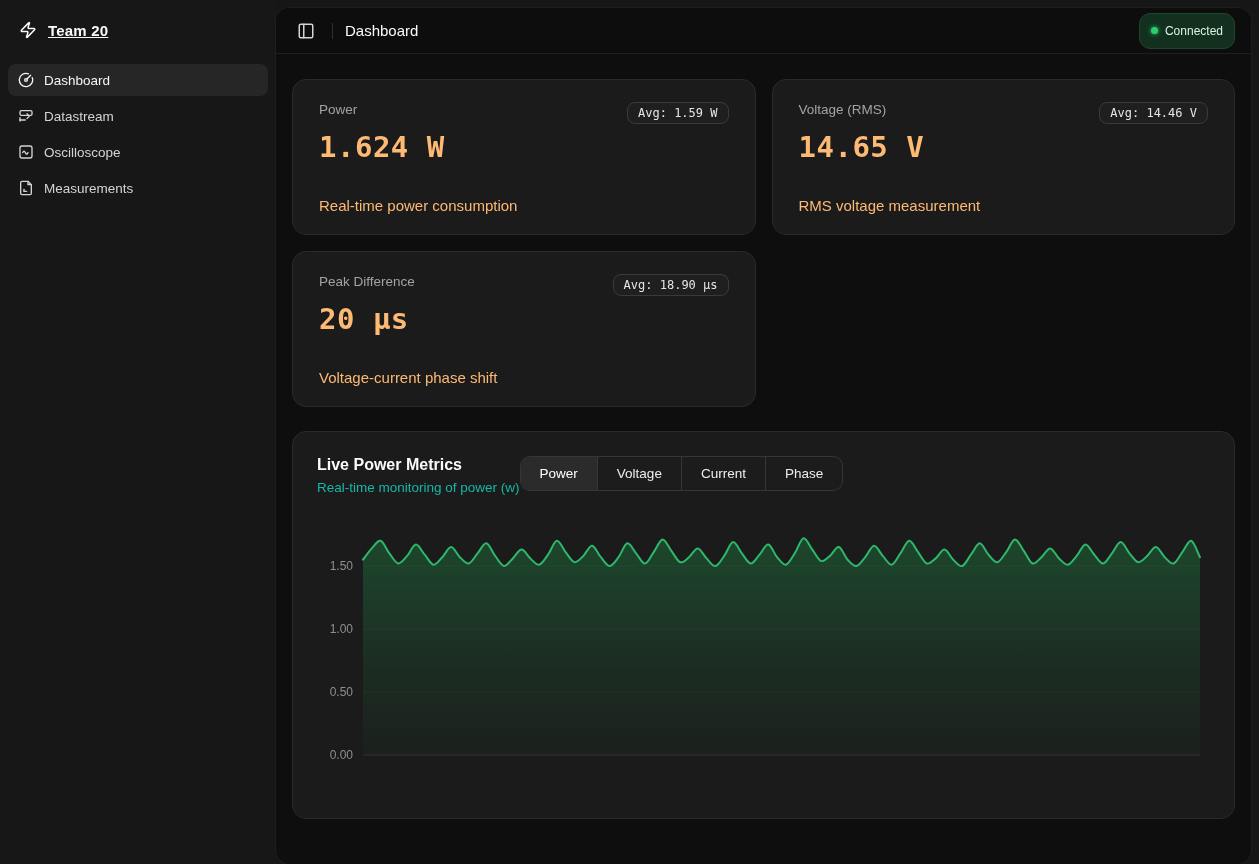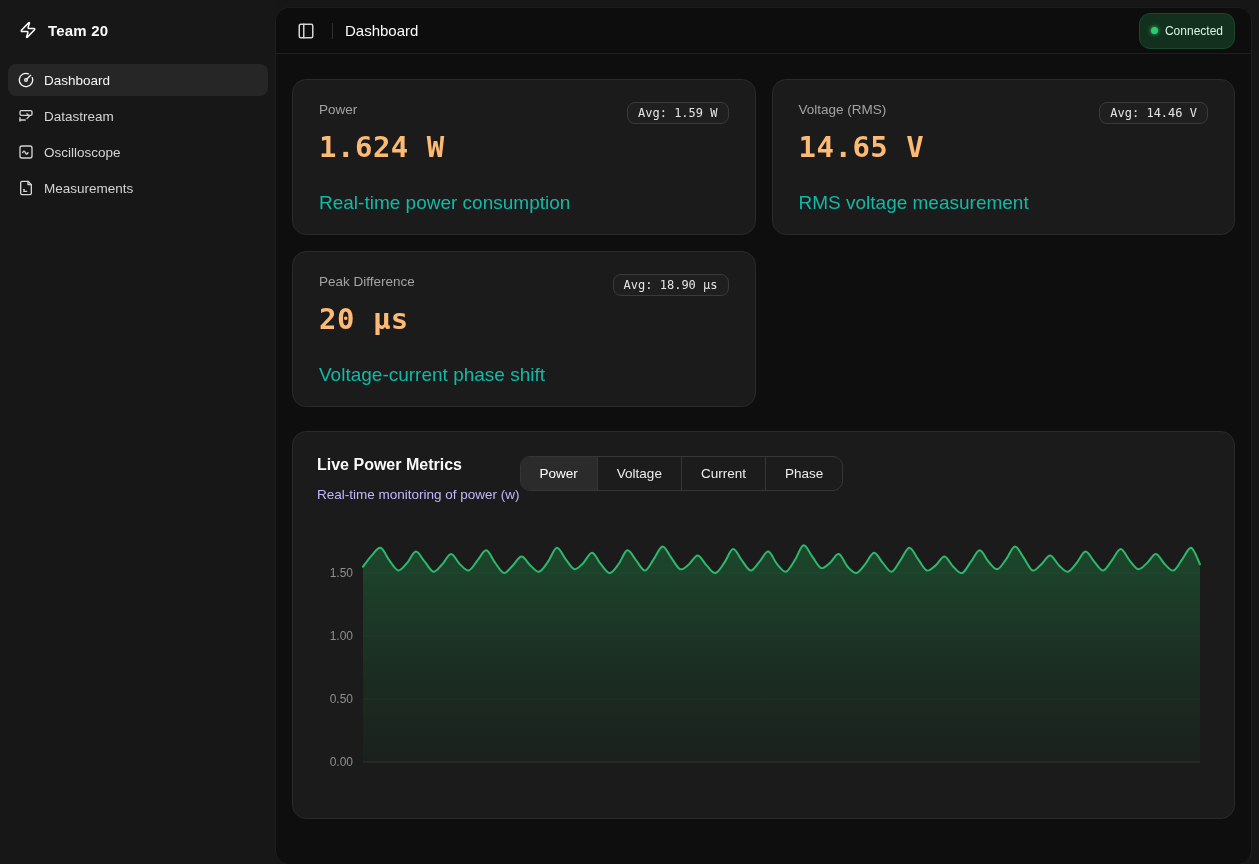--- a/index.html
+++ b/index.html
@@ -4,21 +4,21 @@
 <style>
   * { margin:0; padding:0; box-sizing:border-box; }
   html,body { width:1259px; height:864px; overflow:hidden; background:#161616;
     font-family:"Liberation Sans", sans-serif; -webkit-font-smoothing:antialiased; }
   .app { display:flex; width:1259px; height:864px; }
 
   
   .sidebar { width:276px; flex:0 0 276px; background:#171717; display:flex; flex-direction:column; }
   .sidebar-header { display:flex; align-items:center; gap:10px; padding:20px 18px 16px 18px; color:#fafafa; }
   .sidebar-header .logo { display:flex; align-items:center; justify-content:center; width:20px; height:20px; }
-  .team-name { font-size:15px; font-weight:700; letter-spacing:.2px; color:#fafafa; }
+  .team-name { font-size:15px; font-weight:700; letter-spacing:.2px; color:#fafafa;text-decoration:underline; }
   .nav { display:flex; flex-direction:column; gap:4px; padding:8px 8px; }
   .nav-item { display:flex; align-items:center; gap:10px; height:32px; padding:0 10px;
     border-radius:8px; color:#d4d4d4; font-size:13.5px; cursor:pointer; }
   .nav-item.active { background:#262626; color:#f5f5f5; }
   .nav-item .icon { display:flex; align-items:center; justify-content:center; width:16px; height:16px; }
   .nav-item svg, .sidebar-header svg { stroke:currentColor; }
 
   
   .main-wrap { flex:1; padding:8px 8px 0 0; }
   .panel { width:100%; height:856px; background:#0e0e0e; border-radius:14px; overflow:hidden;
@@ -40,28 +40,28 @@
   
   .cards-grid { display:grid; grid-template-columns:1fr 1fr; gap:16px; }
   .metric-card { height:156px; background:#1b1b1b; border:1px solid #2a2a2a; border-radius:14px;
     padding:22px 26px 20px 26px; display:flex; flex-direction:column; }
   .metric-top { display:flex; align-items:flex-start; justify-content:space-between; }
   .metric-title { font-size:13.5px; color:#a3a3a3; }
   .avg-badge { font-family:"DejaVu Sans Mono", monospace; font-size:12px; color:#e5e5e5;
     border:1px solid #3a3a3a; background:rgba(255,255,255,0.02); border-radius:8px; padding:3px 10px; white-space:nowrap; }
   .metric-value { margin-top:6px; font-family:"DejaVu Sans Mono", monospace; font-weight:bold;
     font-size:29px; color:#fdba74; letter-spacing:.5px; }
-  .metric-desc { margin-top:auto; font-size:19px; color:#14b8a6; }
+  .metric-desc { margin-top:auto; font-size:15px; color:#fdba74; }
 
   
   .chart-card { margin-top:24px; height:388px; background:#1b1b1b; border:1px solid #2a2a2a;
     border-radius:14px; padding:24px 24px 0 24px; }
   .chart-header { display:flex; align-items:flex-start; }
   .chart-title { font-size:16px; font-weight:700; color:#fafafa; }
-  .chart-subtitle { margin-top:13px; font-size:13.5px; color:#c4b5fd; }
+  .chart-subtitle { margin-top:6px; font-size:13.5px; color:#14b8a6; }
   .tab-group { display:flex; border:1px solid #363636; border-radius:10px; overflow:hidden; background:#1c1c1c; }
   .tab { padding:9px 19px; font-size:13.5px; color:#ededed; border:none; background:transparent;
     border-left:1px solid #363636; cursor:pointer; }
   .tab:first-child { border-left:none; }
   .tab.active { background:#2b2b2b; color:#ffffff; }
 
   .chart-area { margin-top:32px; }
   .chart-area svg { display:block; }
   .ytick-label { font-family:"Liberation Sans", sans-serif; font-size:12px; fill:#8f8f8f; }
 </style>

